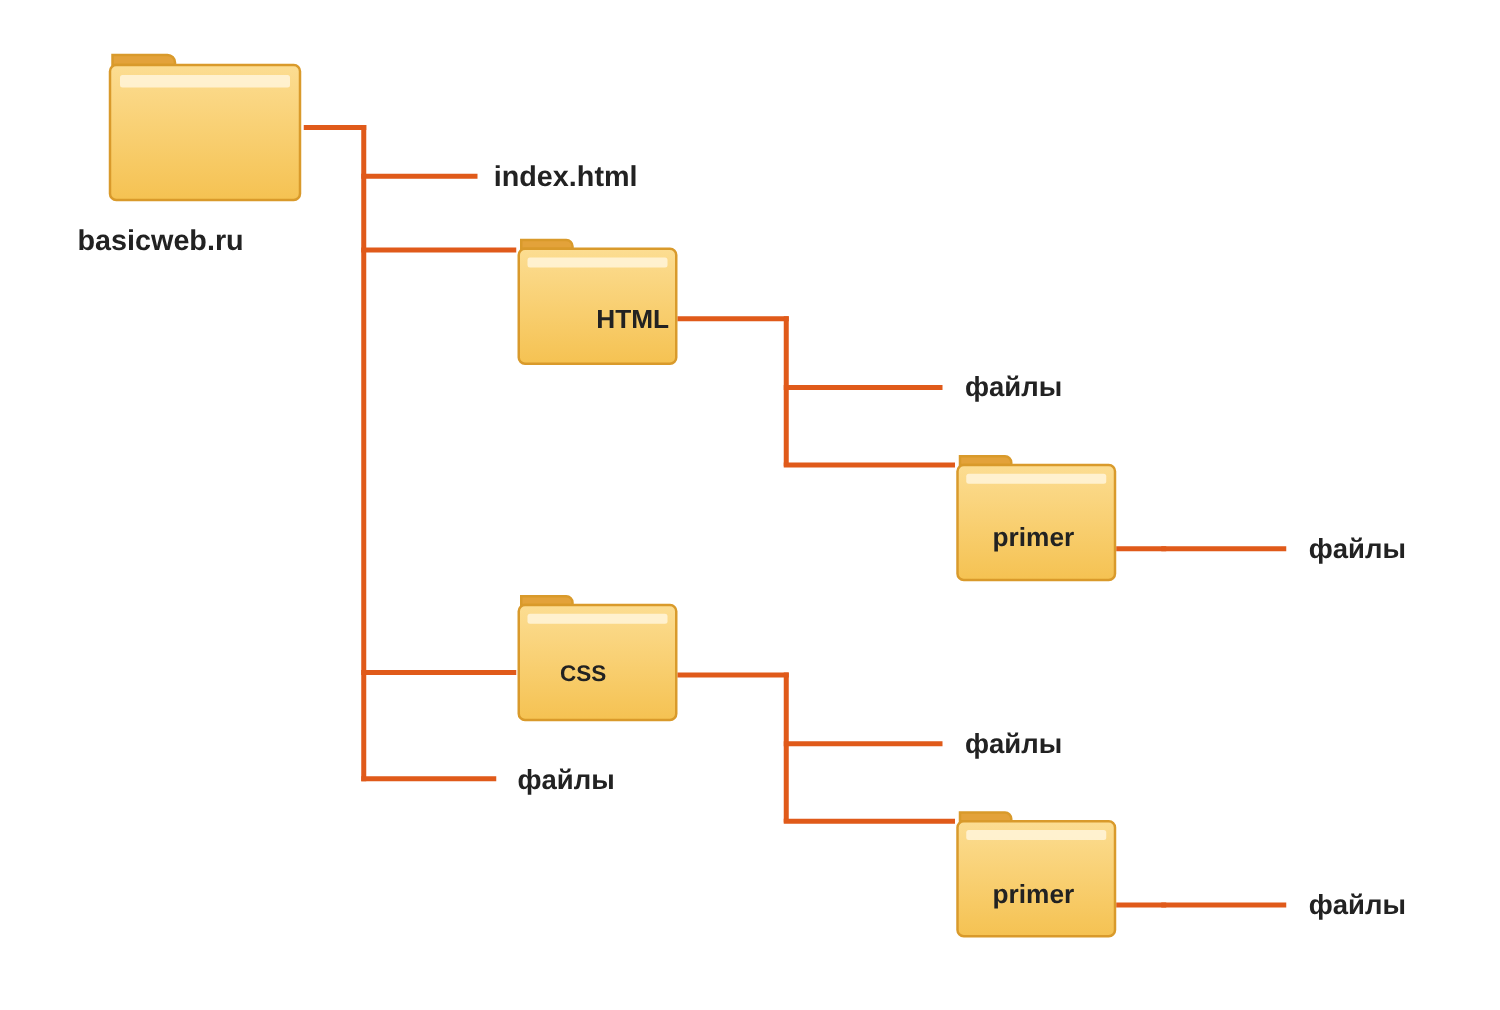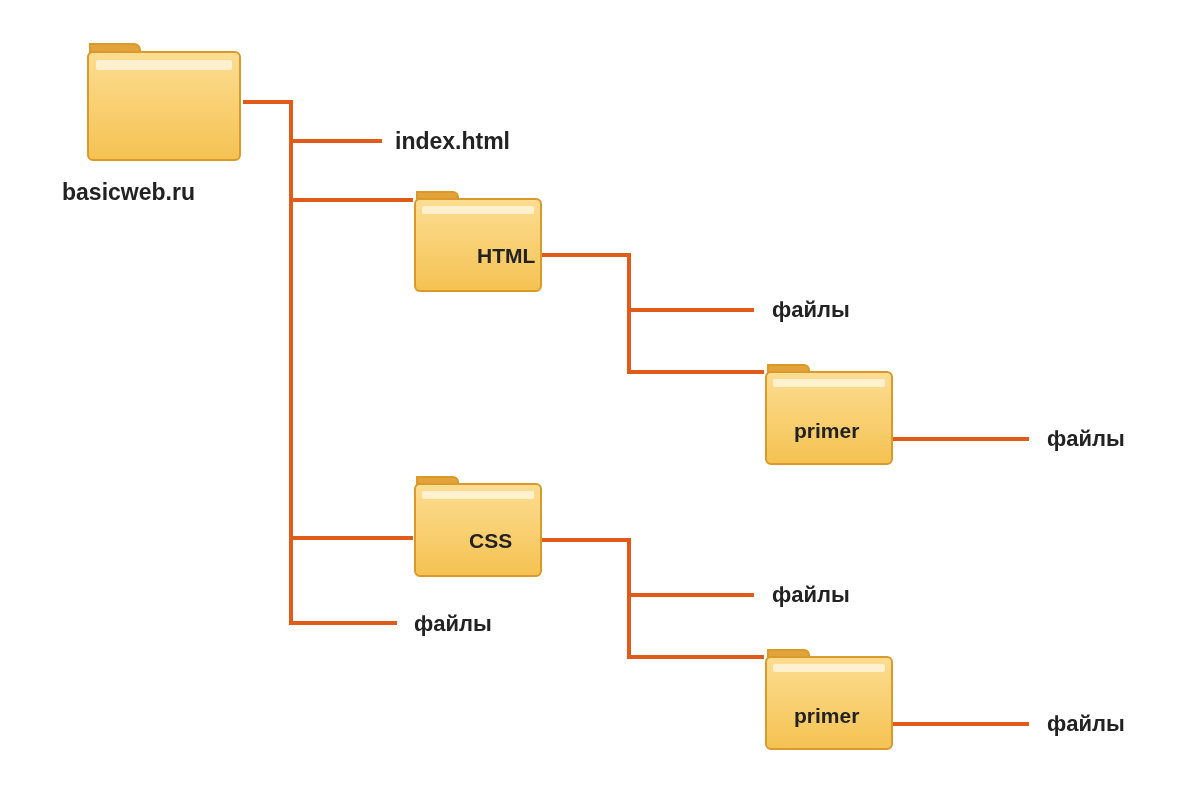--- a/index.html
+++ b/index.html
@@ -78,21 +78,21 @@
       <linearGradient id="gradC" x1="0" y1="0" x2="0" y2="1">
         <stop offset="0%" stop-color="#fcdd92"></stop>
         <stop offset="100%" stop-color="#f5c252"></stop>
       </linearGradient>
     </defs>
     <path d="M4 8 h36 a5 5 0 0 1 5 5 v2 H4 Z" fill="#e3a23a" stroke="#d99a2b" stroke-width="2"></path>
     <rect x="2" y="15" width="126" height="92" rx="5" fill="url(#gradC)" stroke="#d99a2b" stroke-width="2"></rect>
     <rect x="9" y="22" width="112" height="8" rx="2" fill="#fff3d6" opacity="0.9"></rect>
   </svg>
 </div>
-<div class="label" style="left:469px; top:529px; font-size:21px;">CSS</div>
+<div class="label" style="left:448px; top:529px; font-size:18px;">CSS</div>
 
 <div class="folder" style="left:764px; top:642px;">
   <svg width="130" height="110" viewBox="0 0 130 110">
     <defs>
       <linearGradient id="gradCP" x1="0" y1="0" x2="0" y2="1">
         <stop offset="0%" stop-color="#fcdd92"></stop>
         <stop offset="100%" stop-color="#f5c252"></stop>
       </linearGradient>
     </defs>
     <path d="M4 8 h36 a5 5 0 0 1 5 5 v2 H4 Z" fill="#e3a23a" stroke="#d99a2b" stroke-width="2"></path>

